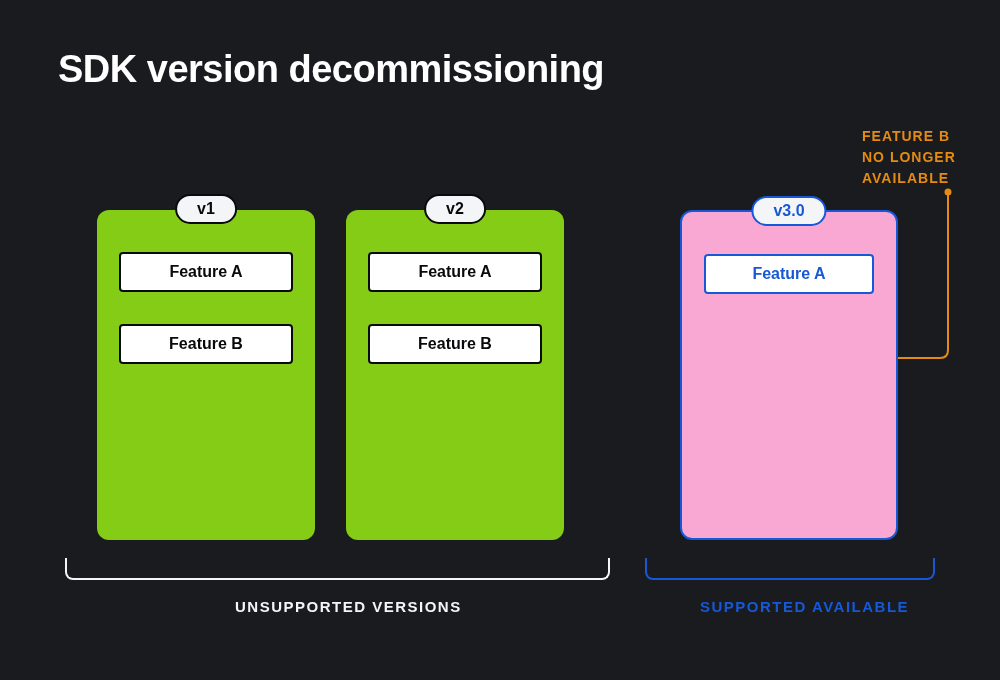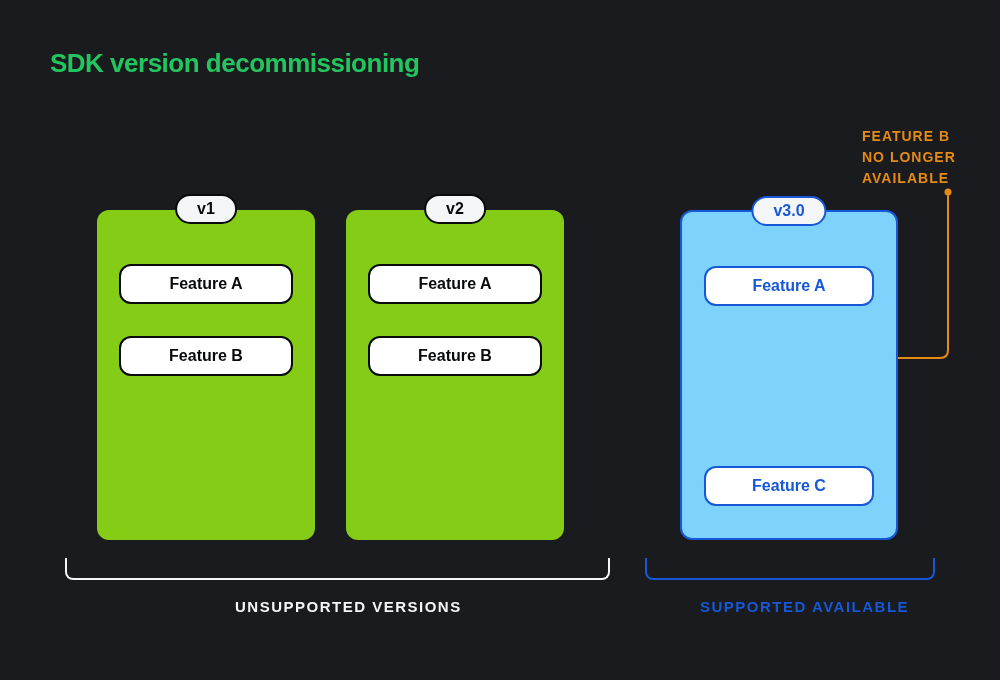--- a/index.html
+++ b/index.html
@@ -6,63 +6,62 @@
   body {
     width: 1000px;
     height: 680px;
     background: #191b1f;
     font-family: -apple-system, BlinkMacSystemFont, "Segoe UI", Helvetica, Arial, sans-serif;
     position: relative;
     overflow: hidden;
   }
   .title {
     position: absolute;
-    left: 50px;
+    left: 58px;
     top: 48px;
-    color: #22c55e;
-    font-size: 26px;
+    color: #ffffff;
+    font-size: 38px;
     font-weight: 700;
     letter-spacing: -0.5px;
   }
   .card {
     position: absolute;
     width: 218px;
     height: 330px;
     border-radius: 12px;
   }
   .card.unsupported { background: #84cc16; }
-  .card.supported   { background: #7dd3fc; border: 2px solid #1658d6; }
+  .card.supported   { background: #f9a8d4; border: 2px solid #1658d6; }
   .version-pill {
     position: absolute;
     top: -16px;
     left: 50%;
     transform: translateX(-50%);
     background: #f4f5f7;
     border: 2px solid #090a0c;
     border-radius: 999px;
     padding: 4px 20px;
     font-size: 16px;
     font-weight: 700;
     color: #090a0c;
   }
   .version-pill.blue { border-color: #1658d6; color: #1658d6; background: #f4f5f7; }
   .feature {
     position: absolute;
     left: 22px; right: 22px;
     height: 40px;
     border: 2px solid #090a0c;
-    border-radius: 12px;
+    border-radius: 4px;
     background: #ffffff;
     display: flex;
     align-items: center;
     justify-content: center;
     font-size: 16px;
     font-weight: 600;
     color: #090a0c;
-    margin-top: 12px;
   }
   .feature.blue { border-color: #1658d6; color: #1658d6; }
   .bracket {
     position: absolute;
     border: 2px solid;
     border-top: none;
     border-radius: 0 0 8px 8px;
     height: 22px;
   }
   .bracket.white { border-color: #f4f5f7; }
@@ -112,20 +111,19 @@
 
 <div class="card unsupported" style="left:346px; top:210px;">
   <div class="version-pill">v2</div>
   <div class="feature" style="top:42px;">Feature A</div>
   <div class="feature" style="top:114px;">Feature B</div>
 </div>
 
 <div class="card supported" style="left:680px; top:210px;">
   <div class="version-pill blue">v3.0</div>
   <div class="feature blue" style="top:42px;">Feature A</div>
-  <div class="feature blue" style="top:242px;">Feature C</div>
 </div>
 
 <div class="bracket white" style="left:65px; width:545px; top:558px;"></div>
 <div class="bracket blue" style="left:645px; width:290px; top:558px;"></div>
 
 <div class="section-label white" style="left:235px; top:598px;">UNSUPPORTED VERSIONS</div>
 <div class="section-label blue" style="left:700px; top:598px;">SUPPORTED AVAILABLE</div>
 
 </body></html>

